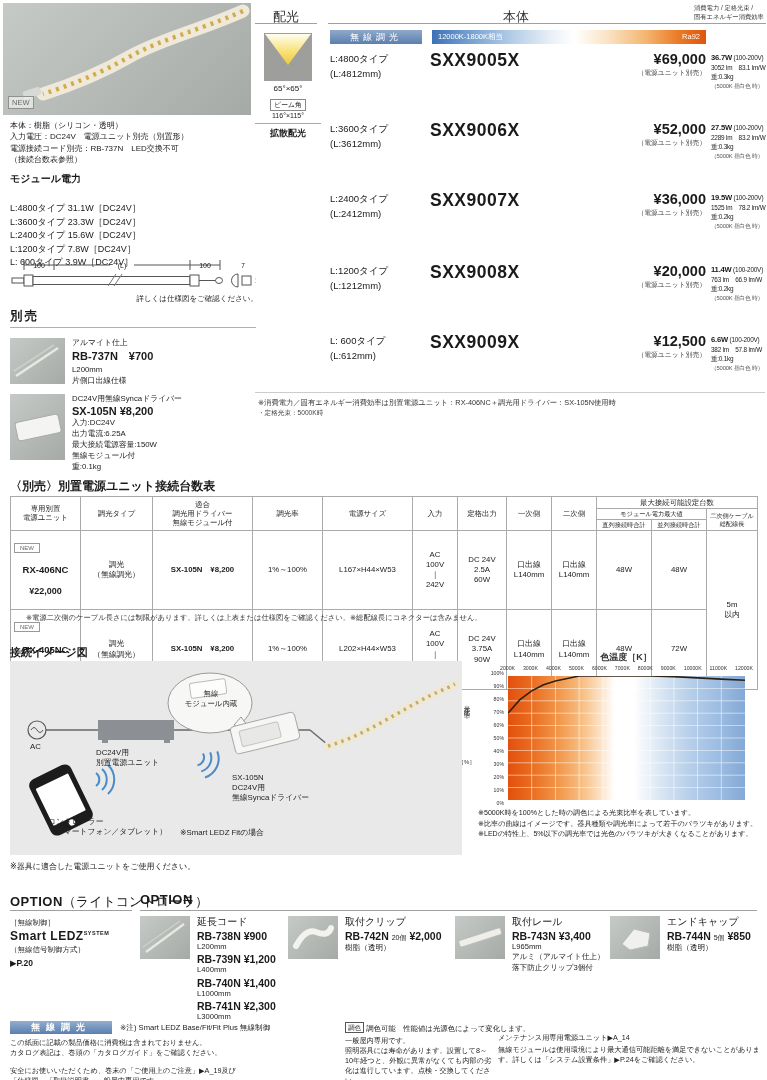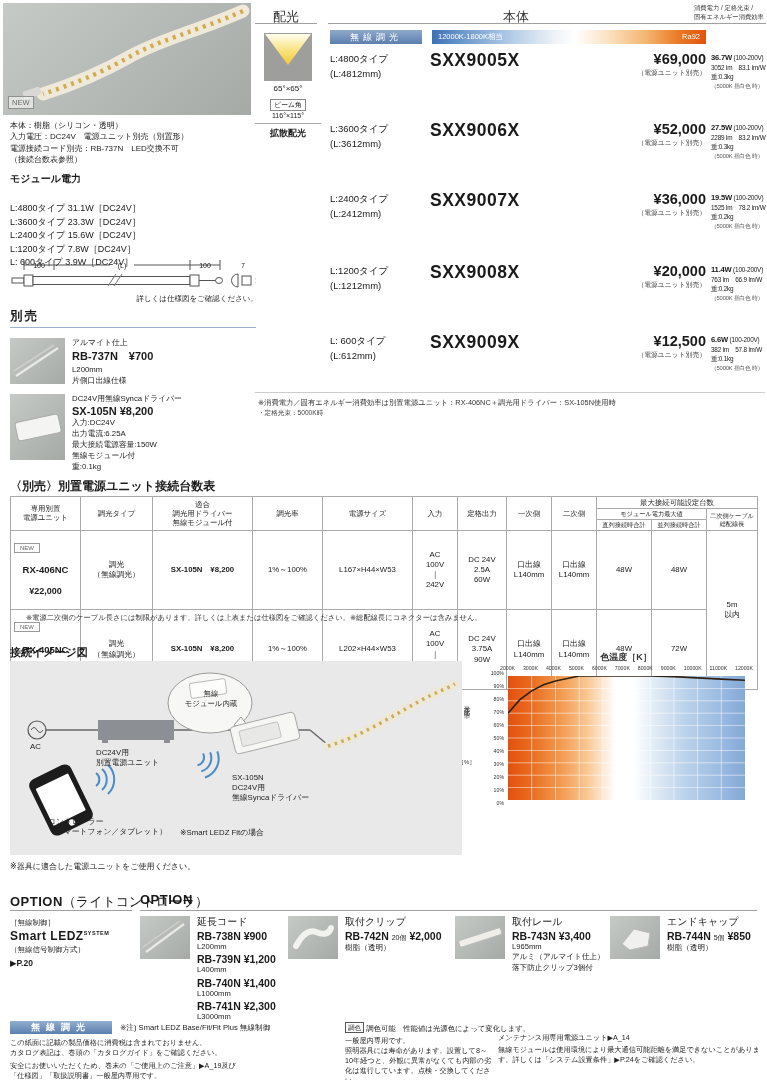--- a/index.html
+++ b/index.html
@@ -510,20 +510,25 @@
         <line x1="0" y1="86.80000000000001" x2="237" y2="86.80000000000001" class="grid"></line>
         <line x1="0" y1="74.4" x2="237" y2="74.4" class="grid"></line>
         <line x1="0" y1="62" x2="237" y2="62" class="grid"></line>
         <line x1="0" y1="49.60000000000001" x2="237" y2="49.60000000000001" class="grid"></line>
         <line x1="0" y1="37.2" x2="237" y2="37.2" class="grid"></line>
         <line x1="0" y1="24.799999999999997" x2="237" y2="24.799999999999997" class="grid"></line>
         <line x1="0" y1="12.399999999999991" x2="237" y2="12.399999999999991" class="grid"></line>
         <polyline points="0.0,37.2 11.9,23.6 23.7,14.9 35.5,8.7 47.4,5.0 59.3,2.5 71.1,0.0 94.8,0.0 118.5,0.0 142.2,0.0 165.9,0.6 189.6,1.9 213.3,3.1 237.0,4.3" class="curve"></polyline>
       </svg>
   </div>
+  <div class="abs chart-notes" style="left:478px;top:808px;width:286px;">
+    <div>※5000K時を100%とした時の調色による光束比率を表しています。</div>
+    <div>※比率の曲線はイメージです。器具種類や調光率によって若干のバラツキがあります。</div>
+    <div>※LEDの特性上、5%以下の調光率では光色のバラツキが大きくなることがあります。</div>
+  </div>
 
   <div class="abs" style="left:10px;top:892px;">
     <span class="opt-title">OPTION</span><span class="opt-sub">（ライトコントローラ）</span>
   </div>
   <div class="rule" style="left:10px;top:910px;width:122px;"></div>
   <div class="abs lc" style="left:10px;top:917px;">［無線制御］</div>
   <div class="abs lc-logo" style="left:10px;top:929px;">
     <span>Smart LEDZ</span><span class="sfx">SYSTEM</span>
   </div>
   <div class="abs lc" style="left:10px;top:944px;">（無線信号制御方式）</div>
@@ -587,21 +592,21 @@
 
   <div class="abs f-badge" style="left:10px;top:1021px;width:102px;height:13px;">無線調光</div>
   <div class="abs f-note" style="left:120px;top:1023px;">※注) Smart LEDZ Base/Fit/Fit Plus 無線制御</div>
   <div class="abs f-note" style="left:345px;top:1022px;">
     <span class="tone-box">調色</span><span style="font-size:7.4px;">調色可能　性能値は光源色によって変化します。</span>
   </div>
 
   <div class="abs f-small" style="left:10px;top:1038px;width:330px;">
     <div>この紙面に記載の製品価格に消費税は含まれておりません。</div>
     <div>カタログ表記は、巻頭の「カタログガイド」をご確認ください。</div>
-    <div style="margin-top:3px;">安全にお使いいただくため、巻末の「ご使用上のご注意」▶A_19及び</div>
+    <div style="margin-top:8px;">安全にお使いいただくため、巻末の「ご使用上のご注意」▶A_19及び</div>
     <div>「仕様図」「取扱説明書」一般屋内専用です。</div>
   </div>
 
   <div class="abs f-small" style="left:345px;top:1036px;width:148px;">
     <div>一般屋内専用です。</div>
     <div>照明器具には寿命があります。設置して8～10年経つと、外観に異常がなくても内部の劣化は進行しています。点検・交換してください。</div>
   </div>
 
   <div class="abs f-small" style="left:498px;top:1033px;width:262px;">
     <div>メンテナンス用専用電源ユニット▶A_14</div>

